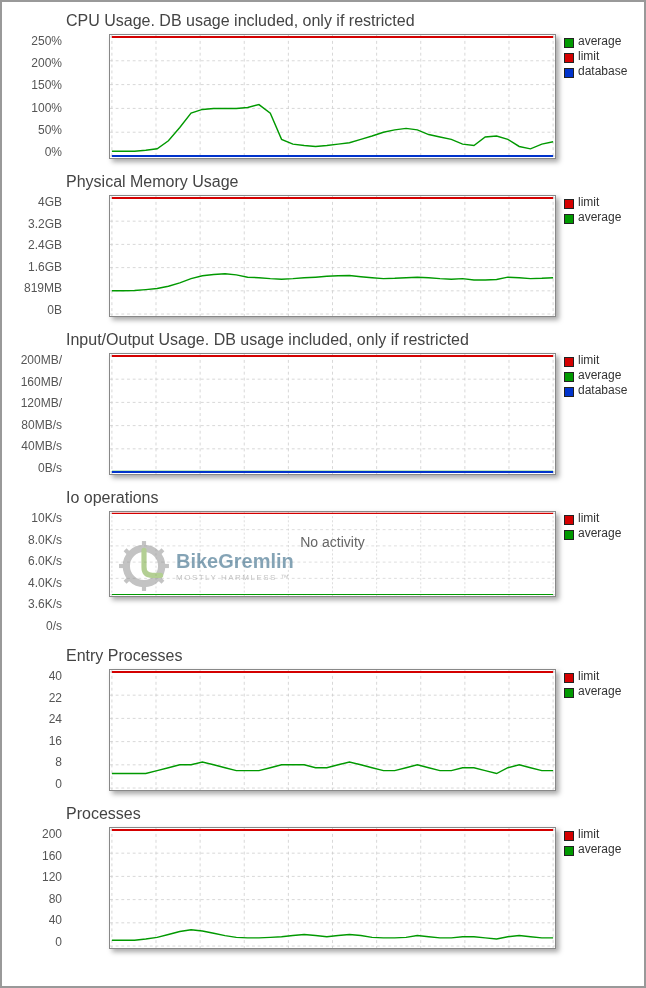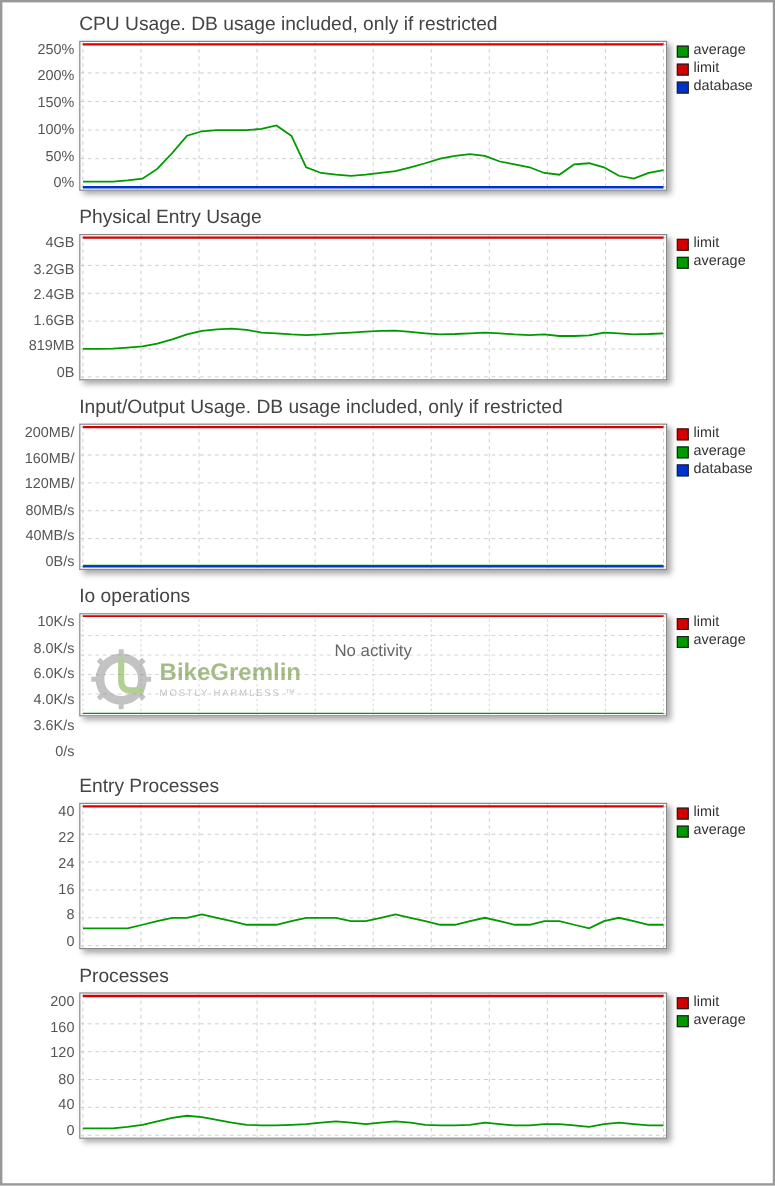--- a/index.html
+++ b/index.html
@@ -24,20 +24,21 @@
     flex-direction: column;
   }
   .chart-title {
     font-size: 16px;
     color: #444;
     margin-bottom: 4px;
     margin-left: 58px;
   }
   .plot-row {
     display: flex;
+    gap: 43px;
   }
   .y-axis {
     width: 58px;
     display: flex;
     flex-direction: column;
     justify-content: space-between;
     align-items: flex-end;
     padding-right: 4px;
     font-size: 12px;
     color: #555;
@@ -81,21 +82,21 @@
     position: absolute;
     top: 28px;
     left: 8px;
     display: flex;
     align-items: center;
     opacity: 0.5;
     pointer-events: none;
   }
   .watermark svg { width: 52px; height: 52px; }
   .watermark .wm-text { display:flex; flex-direction:column; margin-left:6px;}
-  .watermark .wm-title { font-size: 20px; font-weight: 600; color: #4d7c0f; }
+  .watermark .wm-title { font-size: 20px; font-weight: 600; color: #0c4a6e; }
   .watermark .wm-sub { font-size: 8px; letter-spacing: 1.5px; color: #888; }
 </style>
 </head>
 <body>
 
 <div id="charts-root">
     <div class="chart-block">
       <div class="chart-left">
         <div class="chart-title">CPU Usage. DB usage included, only if restricted</div>
         <div class="plot-row">
@@ -143,21 +144,21 @@
           <span>limit</span>
         </div>
         <div class="legend-item">
           <span class="legend-swatch" style="background: rgb(0, 51, 204);"></span>
           <span>database</span>
         </div>
       </div>
     </div>
     <div class="chart-block">
       <div class="chart-left">
-        <div class="chart-title">Physical Entry Usage</div>
+        <div class="chart-title">Physical Memory Usage</div>
         <div class="plot-row">
           <div class="y-axis" style="height: 122px;">
             <span>4GB</span>
             <span>3.2GB</span>
             <span>2.4GB</span>
             <span>1.6GB</span>
             <span>819MB</span>
             <span>0B</span>
           </div>
           <div class="plot-area" style="height: 122px;">

